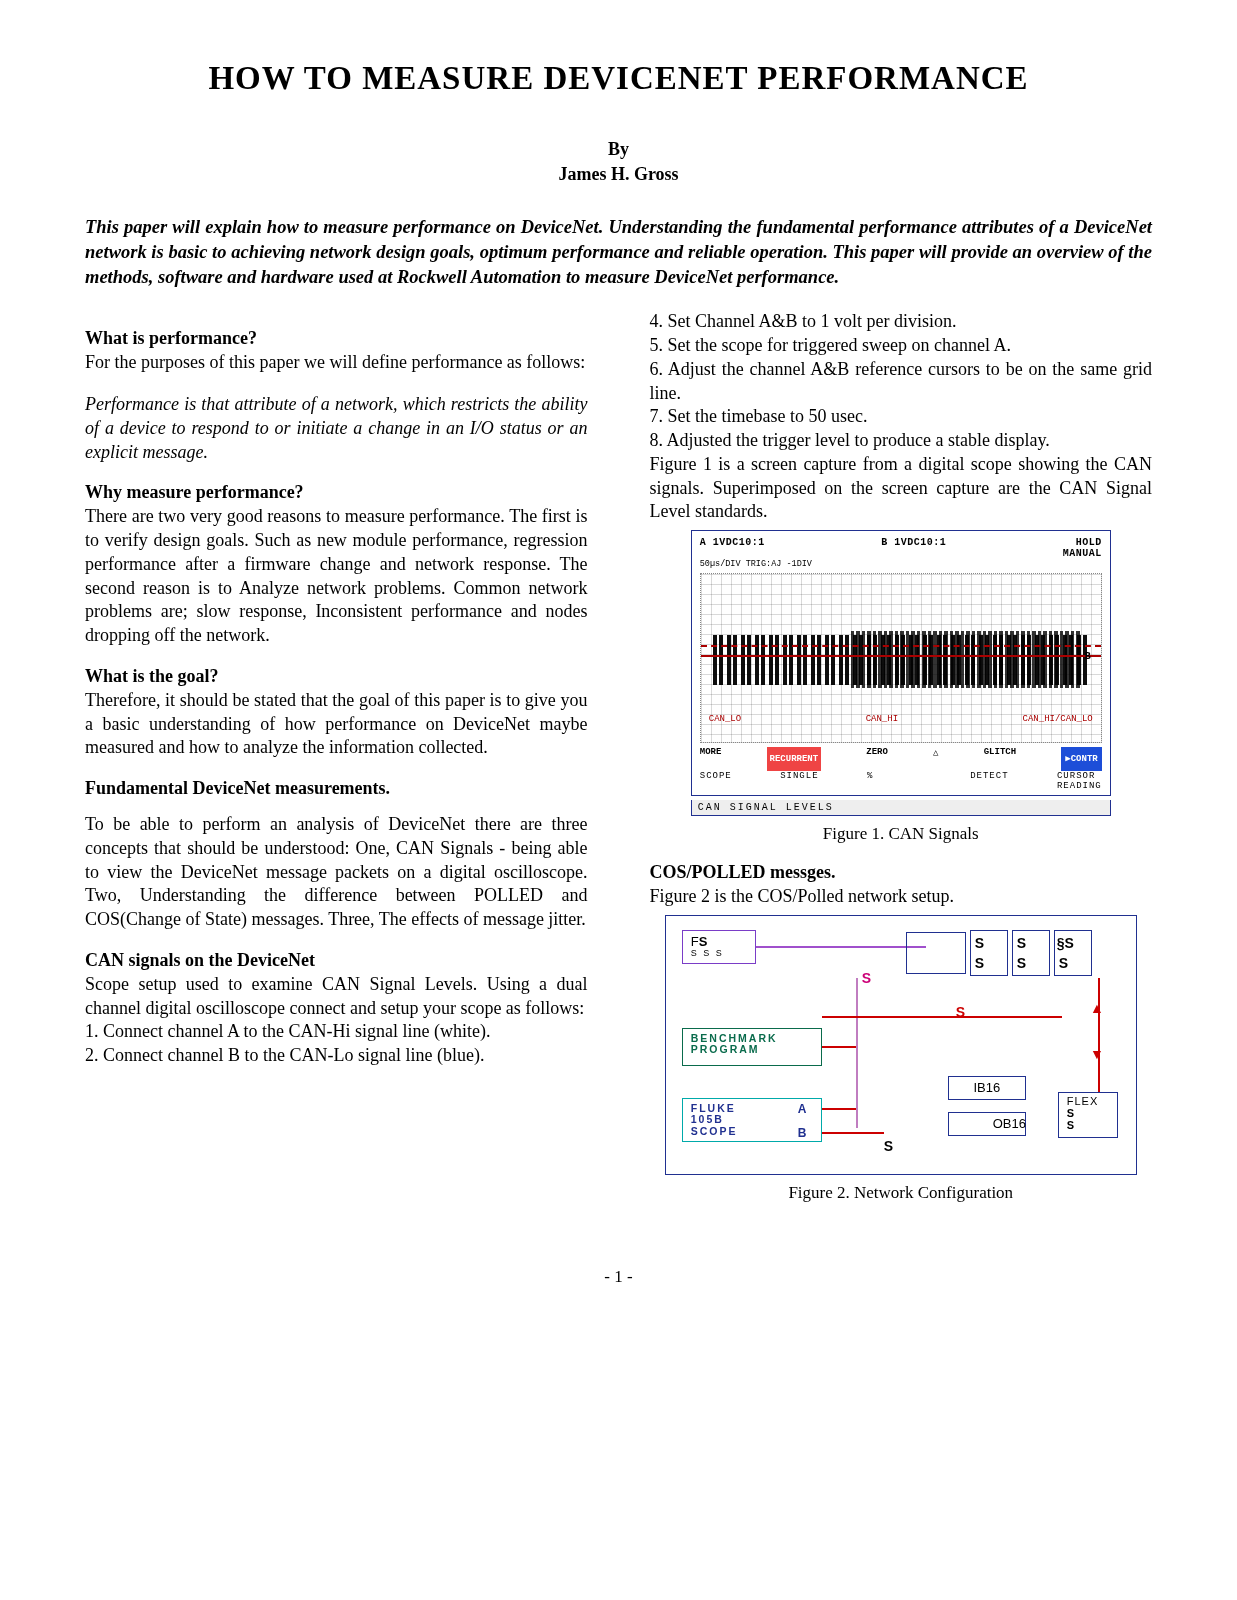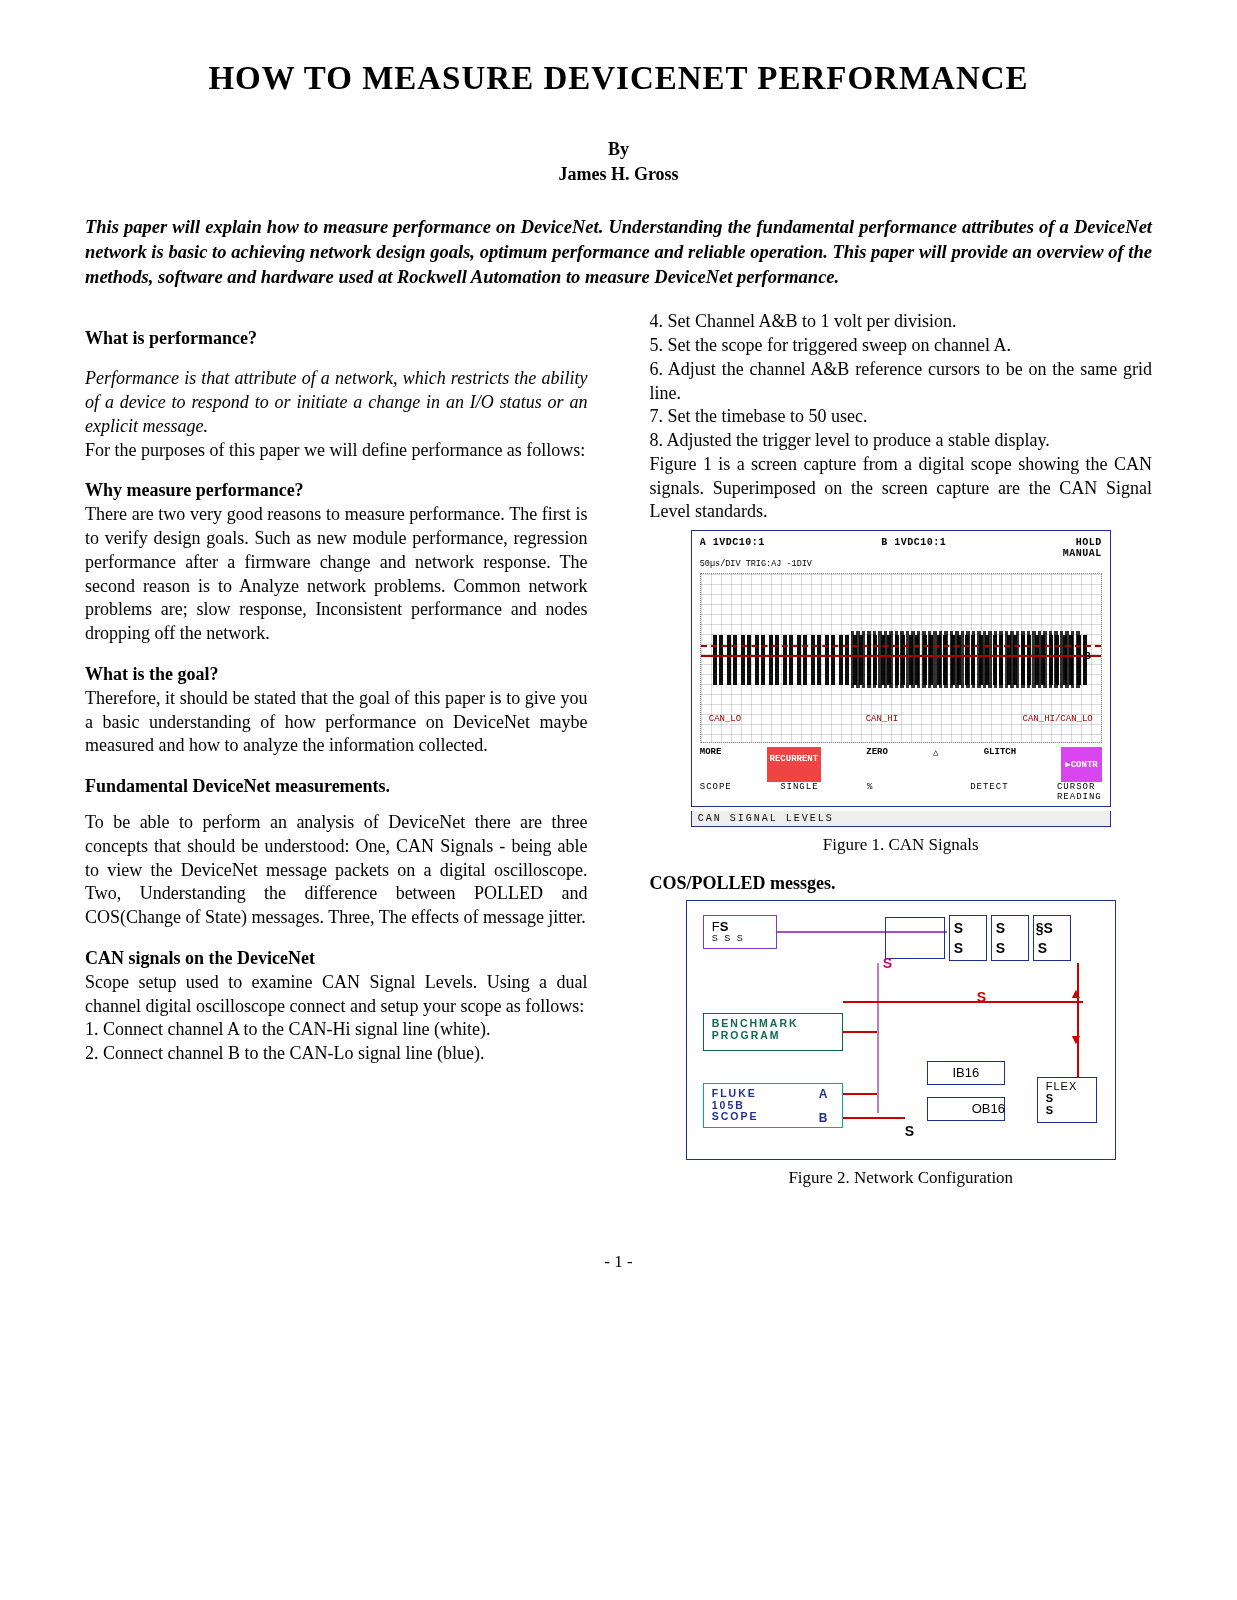--- a/index.html
+++ b/index.html
@@ -108,33 +108,33 @@
     }
     .b-mark { position:absolute; right:10px; top:46%; font-size:10px; font-weight:bold;}
     .can-labels {
       position:absolute; bottom:18px; left:8px; right:8px;
       display:flex; justify-content:space-between; color:#a00; font-size:9px;
     }
     .scope-bot {
       display:flex; justify-content:space-between; font-weight:bold;
       font-size:9px; margin-top:2px;
     }
-    .scope-bot .contr { background:#d946ef; color:#fff; padding:12px 4px;text-align:right;}
+    .scope-bot .contr { background:#1d4ed8; color:#fff; padding:6px 4px;text-align:right;}
     .scope-bot-row2 { display:flex; justify-content:space-between; font-size:9px; letter-spacing:1px;}
     .scope-caption-bar {
       background:#eee; font-family:"Courier New",monospace; font-size:10px;
       letter-spacing:2px; padding:2px 6px; border:1px solid #203090; border-top:none;
       width:420px; margin:0 auto;
     }
     .fig-caption { text-align:center; font-size:17px; margin:8px 0 14px; }
 
     
     .netfig {
       position: relative;
-      width: 430px;
+      width: 472px;
       height: 260px;
       border: 1px solid #203090;
       margin: 6px auto 4px;
       background:#fff;
       font-family: Arial, sans-serif;
       font-size: 13px;
     }
     .nbox {
       position: absolute;
       border: 1px solid #203090;
@@ -165,22 +165,22 @@
 
 <h1>HOW TO MEASURE DEVICENET PERFORMANCE</h1>
 <div class="byline">By</div>
 <div class="author">James H. Gross</div>
 <p class="abstract">This paper will explain how to measure performance on DeviceNet. Understanding the fundamental performance attributes of a DeviceNet network is basic to achieving network design goals, optimum performance and reliable operation. This paper will provide an overview of the methods, software and hardware used at Rockwell Automation to measure DeviceNet performance.</p>
 
 <div class="columns">
 
   <div class="col">
     <div class="heading">What is performance?</div>
+    <p class="body-text">For the purposes of this paper we will define performance as follows:</p>
     <p class="body-text italic" style="margin-top:18px">Performance is that attribute of a network, which restricts the ability of a device to respond to or initiate a change in an I/O status or an explicit message.</p>
-    <p class="body-text">For the purposes of this paper we will define performance as follows:</p>
 
     <div class="heading">Why measure performance?</div>
     <p class="body-text">There are two very good reasons to measure performance. The first is to verify design goals. Such as new module performance, regression performance after a firmware change and  network response. The second reason is to Analyze network problems. Common network problems are; slow response, Inconsistent performance and nodes dropping off the network.</p>
 
     <div class="heading">What is the goal?</div>
     <p class="body-text">Therefore, it should be stated that the goal of this paper is to give you a basic understanding of how performance on DeviceNet maybe measured and how to analyze the information collected.</p>
 
     <div class="heading">Fundamental DeviceNet measurements.</div>
     <p class="body-text" style="margin-top:14px">To be able to perform an analysis of DeviceNet there are three concepts that should be understood: One, CAN Signals - being able to view the DeviceNet message packets on a digital oscilloscope. Two, Understanding the difference between POLLED and COS(Change of State) messages. Three, The effects of message jitter.</p>
 
@@ -231,20 +231,21 @@
         <span>%</span>
         <span></span>
         <span>DETECT</span>
         <span><span>CURSOR</span><br><span>READING</span></span>
       </div>
     </div>
     <div class="scope-caption-bar">CAN  SIGNAL  LEVELS</div>
     <div class="fig-caption">Figure 1. CAN Signals</div>
 
     <div class="heading">COS/POLLED messges.</div>
+    <p class="body-text">Figure 2 is the COS/Polled network setup.</p>
 
     <div class="netfig">
 
       <div class="nbox cpu-box">
         <div><span>F</span><b>S</b></div>
         <div style="font-size:9px;letter-spacing:2px;">S S S</div>
       </div>
 
       <div class="purple-line" style="left:90px; top:30px; width:170px;"></div>
 

